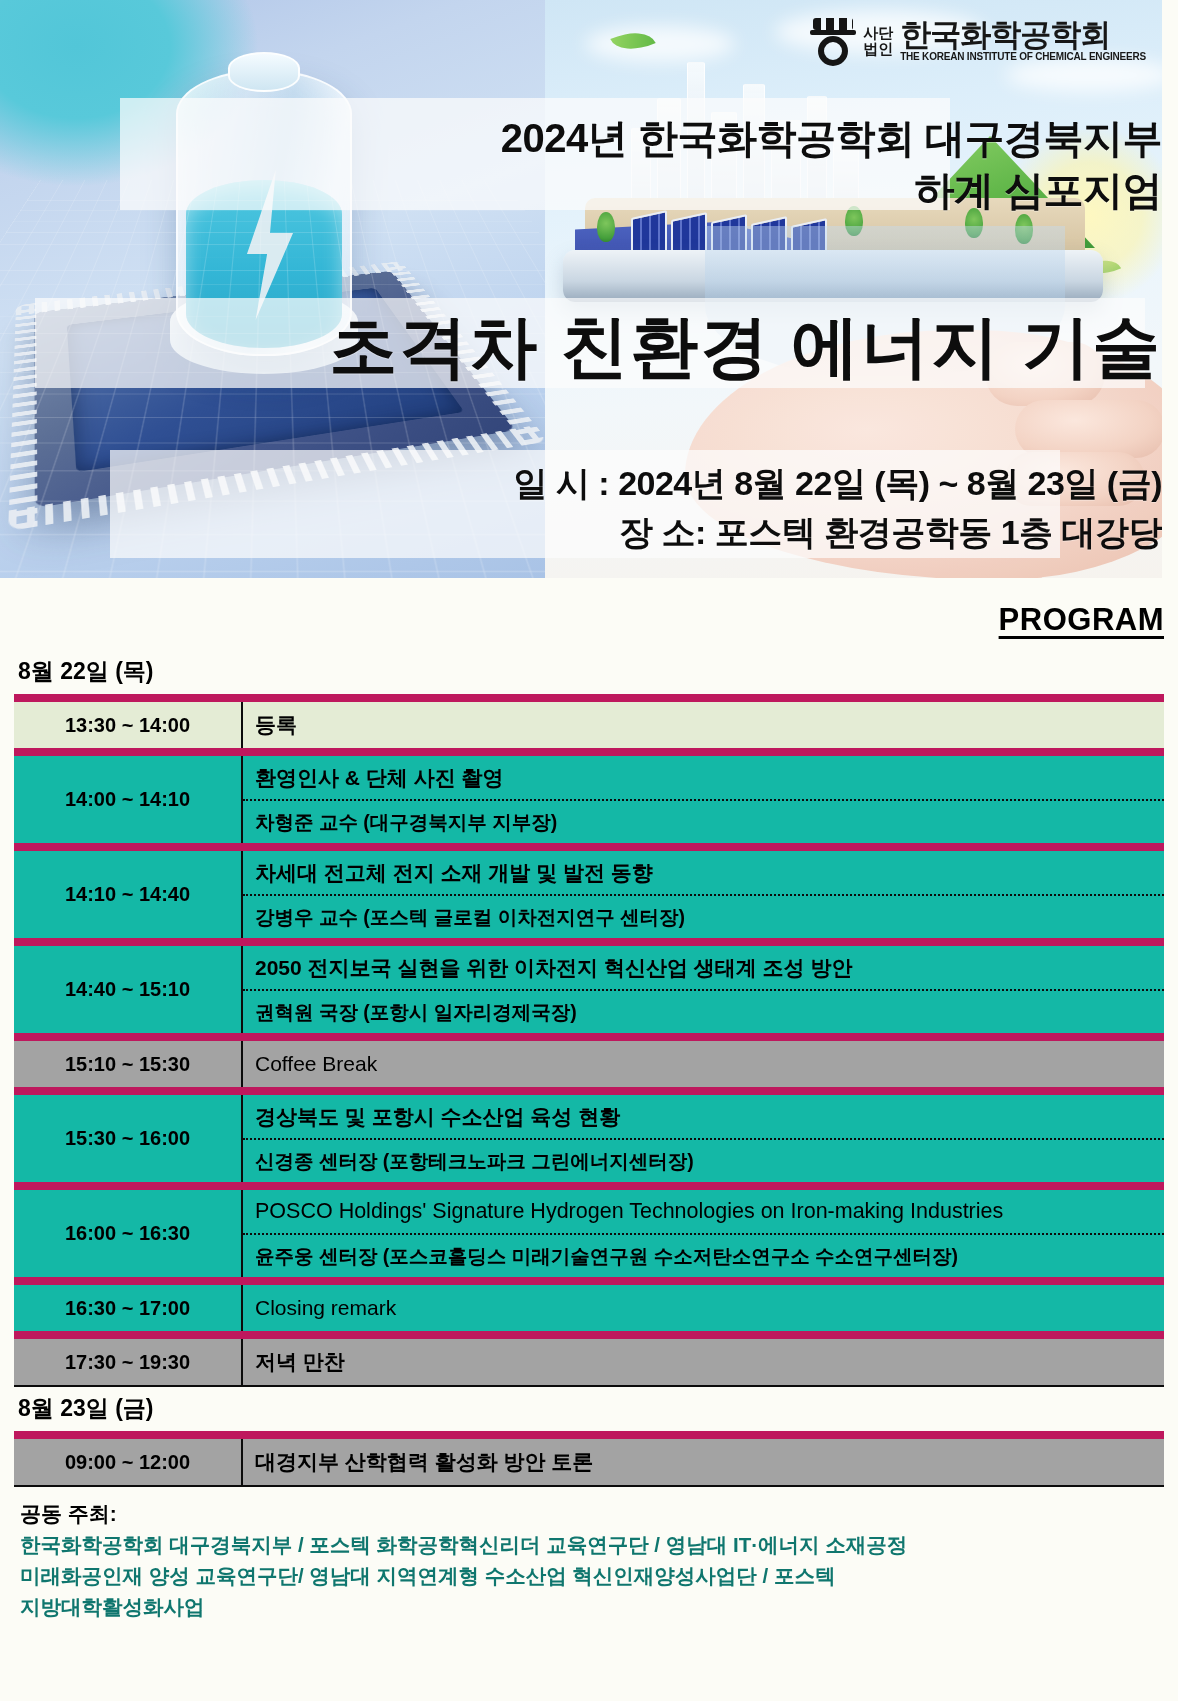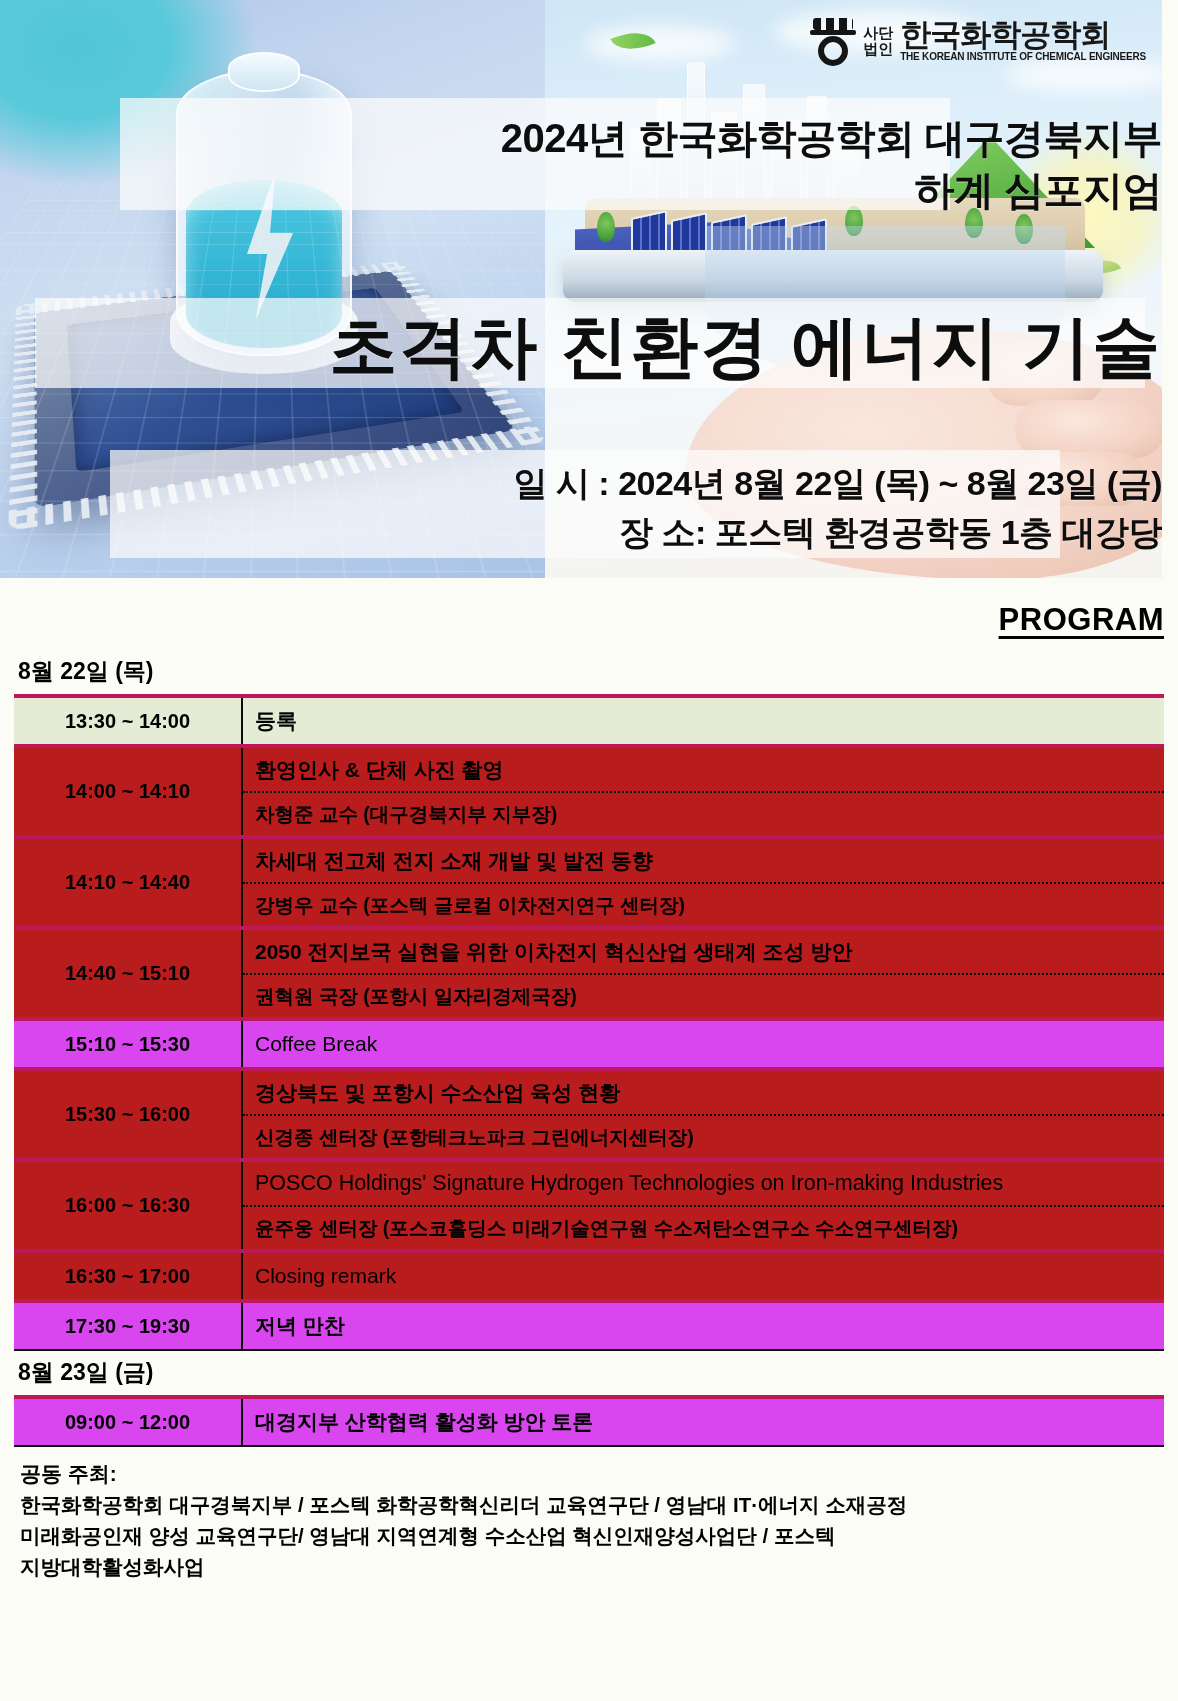--- a/index.html
+++ b/index.html
@@ -280,21 +280,21 @@
     font-weight:bold;
     color:#000;
     padding: 6px 0 7px 4px;
   }
   table.sched {
     width:1150px;
     border-collapse:collapse;
     table-layout:fixed;
   }
   table.sched td {
-    border-top:4px solid #be185d;
+    border-top:8px solid #be185d;
     border-bottom:2px solid #0b0b0b;
     vertical-align:middle;
     margin-top:8px;
   }
   td.time {
     width:228px;
     text-align:center;
     font-size:20px;
     font-weight:bold;
     color:#000;
@@ -315,28 +315,28 @@
     padding:7px 12px 7px 12px;
     border-top:2px dotted #0b0b0b;
   }
   .single {
     font-size:21px; font-weight:bold; color:#000;
     padding:9px 12px;
     line-height:28px;
   }
   .single.en { font-weight:normal; }
   tr.green td { background:#e4ecd5; }
-  tr.blue  td { background:#d946ef; }
-  tr.plain td { background:#b91c1c; }
+  tr.blue  td { background:#a3a3a3; }
+  tr.plain td { background:#14b8a6; }
 
   .footer {
     padding: 12px 6px 8px 6px;
   }
   .footer-title { font-size:21px; font-weight:bold; color:#000; line-height:30px; }
-  .footer-line  { font-size:20.5px; font-weight:bold; color:#000000; line-height:31px; }
+  .footer-line  { font-size:20.5px; font-weight:bold; color:#0f766e; line-height:31px; }
 </style>
 </head>
 <body>
 
 <div class="poster">
 
   <div class="hero">
 
     <div class="hero-left">
       <div class="chip">

